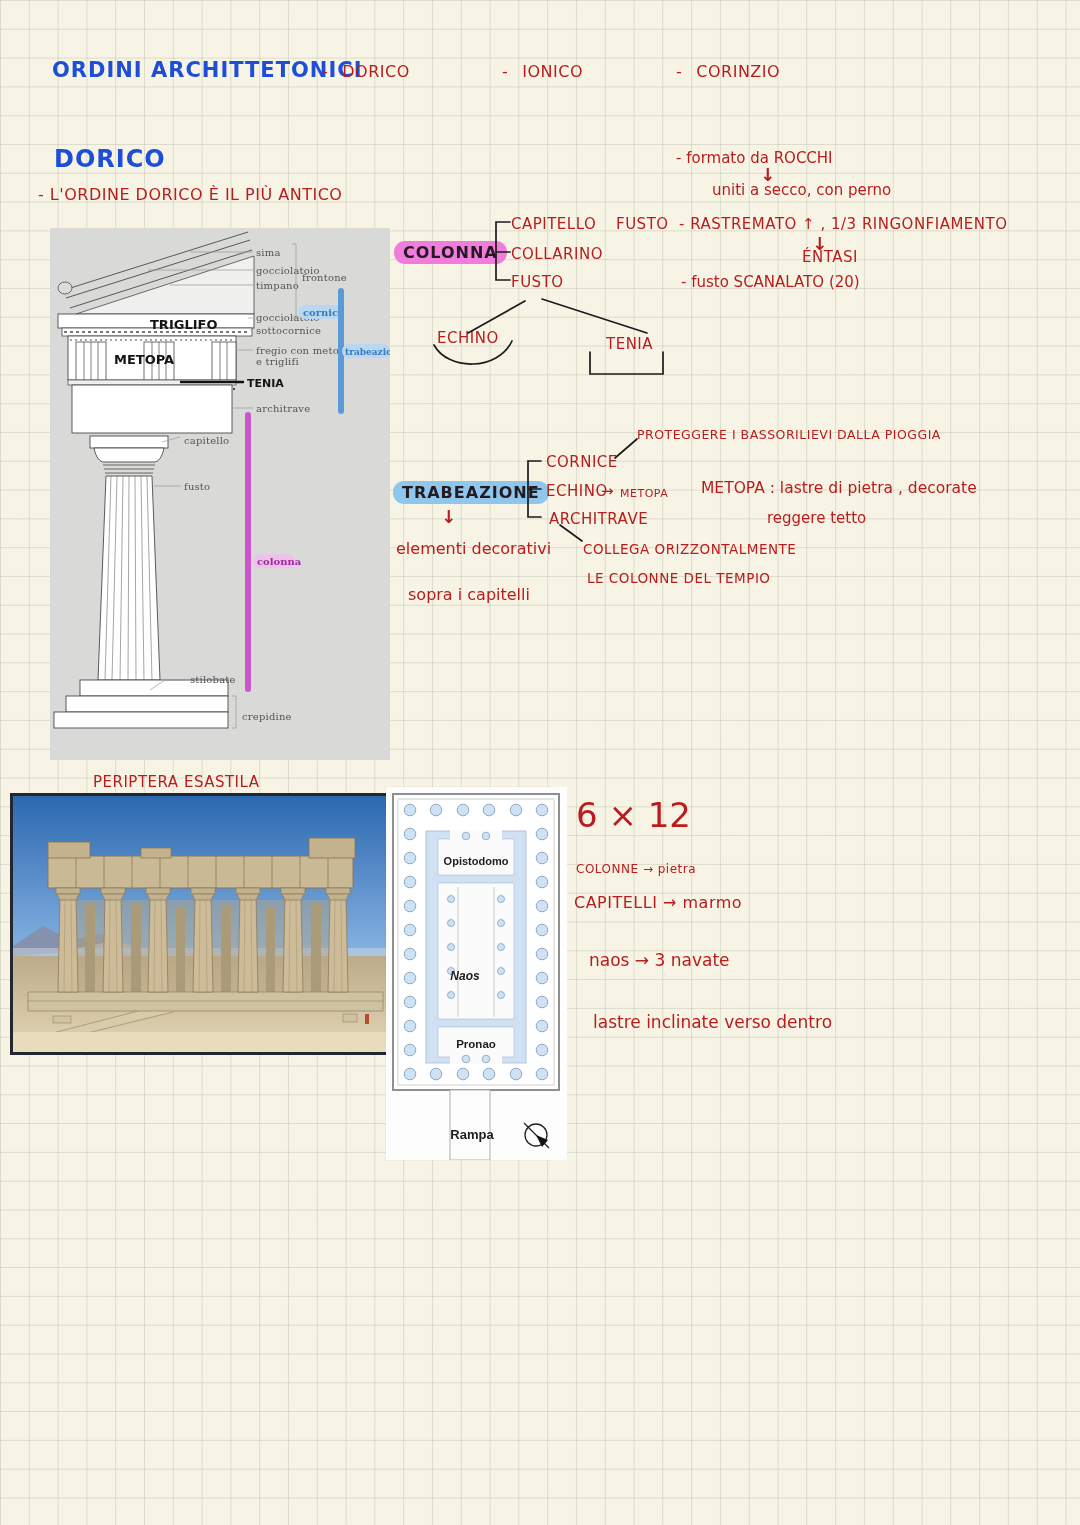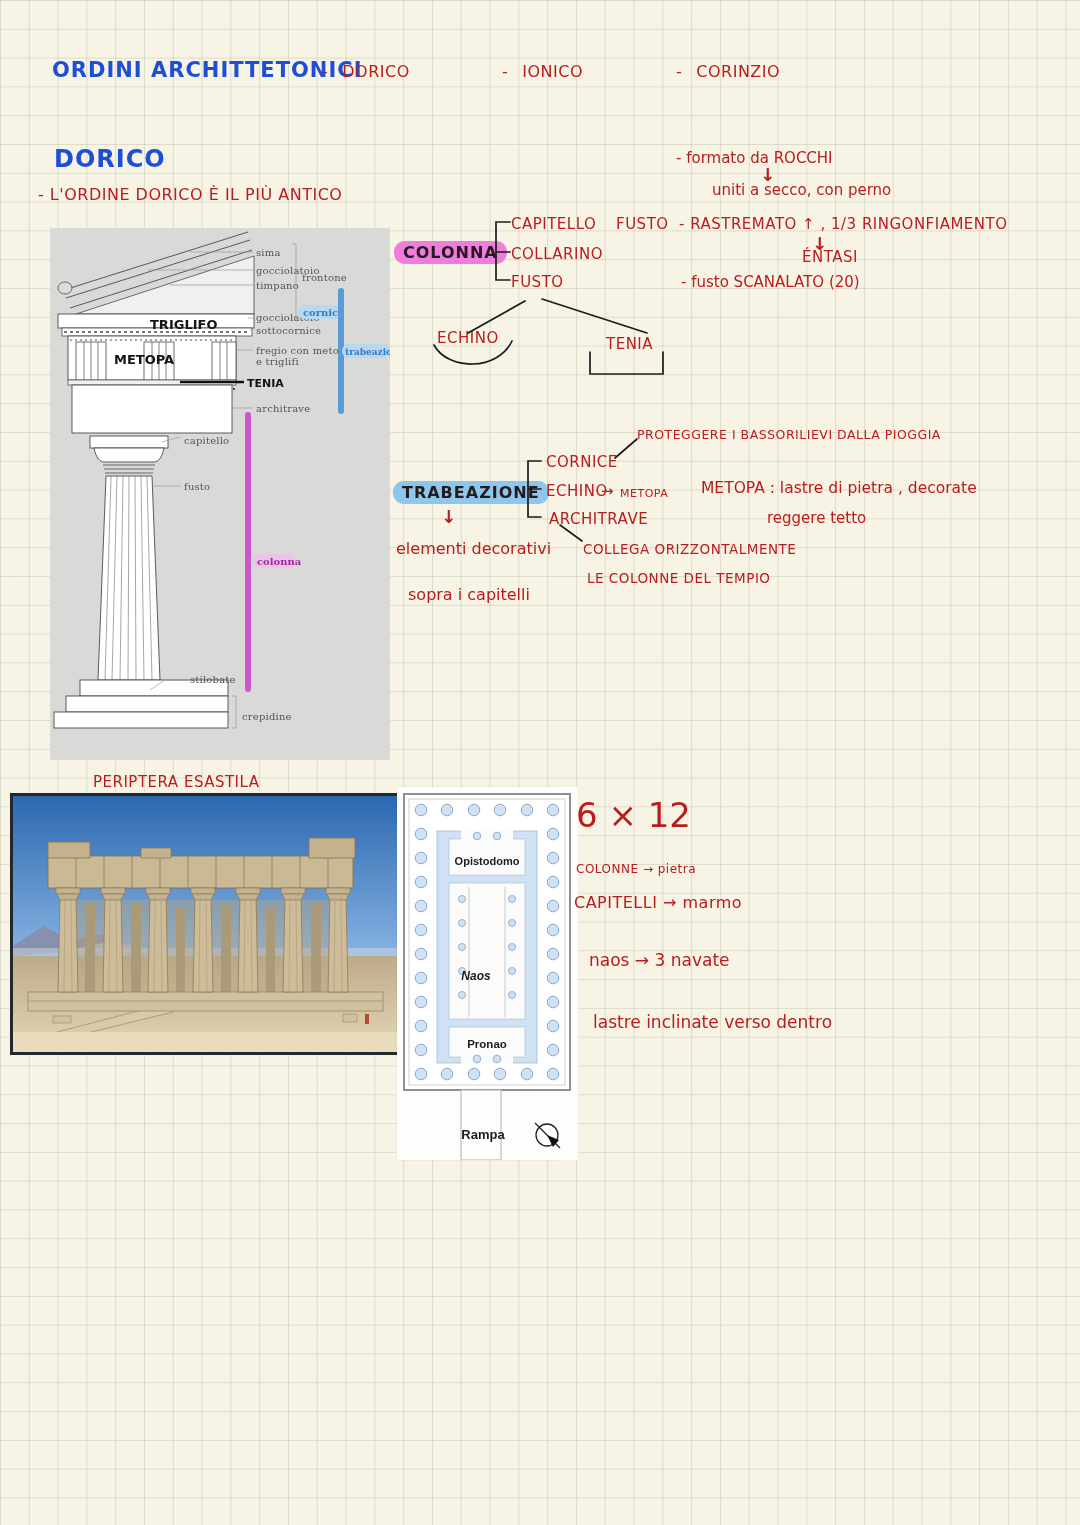--- a/index.html
+++ b/index.html
@@ -306,21 +306,21 @@
           <line x1="328" y1="102" x2="329" y2="196"></line>
       </g>
     </g>
     <rect x="330" y="218" width="14" height="8" fill="#cfc29f" stroke="#96876a" stroke-width="0.6"></rect>
     <rect x="40" y="220" width="18" height="7" fill="#cfc29f" stroke="#96876a" stroke-width="0.6"></rect>
     <rect x="352" y="218" width="4" height="10" fill="#b84a2e"></rect>
     <rect x="0" y="236" width="385" height="20" fill="#e8dcbd"></rect>
   </svg>
 </div>
 
-<div class="abs plan-card" style="left:397px;top:787px;width:164px;height:373px;">
+<div class="abs plan-card" style="left:386px;top:787px;width:164px;height:373px;">
   <svg width="181" height="373" viewBox="0 0 181 373" style="display:block">
     <rect x="0" y="0" width="181" height="373" fill="#fdfdfd"></rect>
     <rect x="7" y="7" width="166" height="296" fill="#ffffff" stroke="#8f8f8f" stroke-width="2"></rect>
     <rect x="12" y="12" width="156" height="286" fill="none" stroke="#c4c4c4" stroke-width="0.8"></rect>
 
     <g fill="#cfe2f4" stroke="#8fa9c2" stroke-width="1">
       <circle cx="24" cy="23" r="5.8"></circle>
         <circle cx="50" cy="23" r="5.8"></circle>
         <circle cx="77" cy="23" r="5.8"></circle>
         <circle cx="103" cy="23" r="5.8"></circle>

